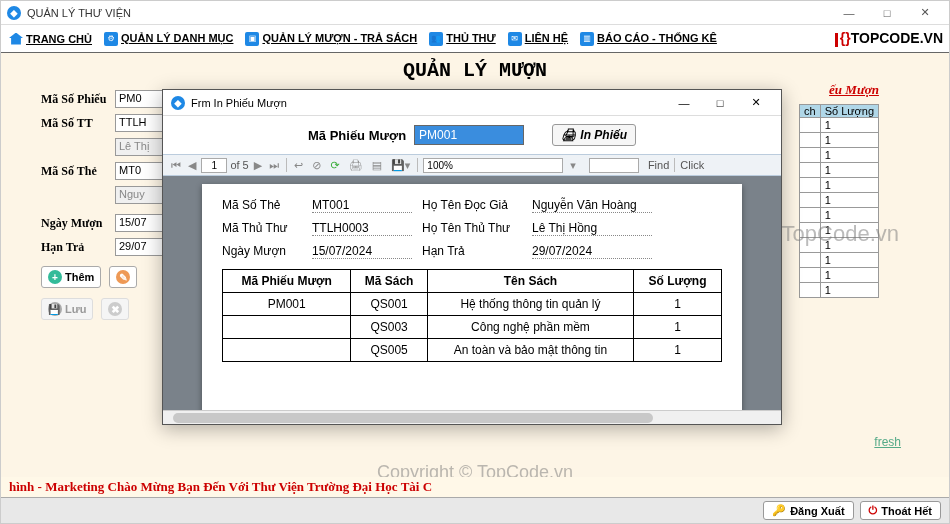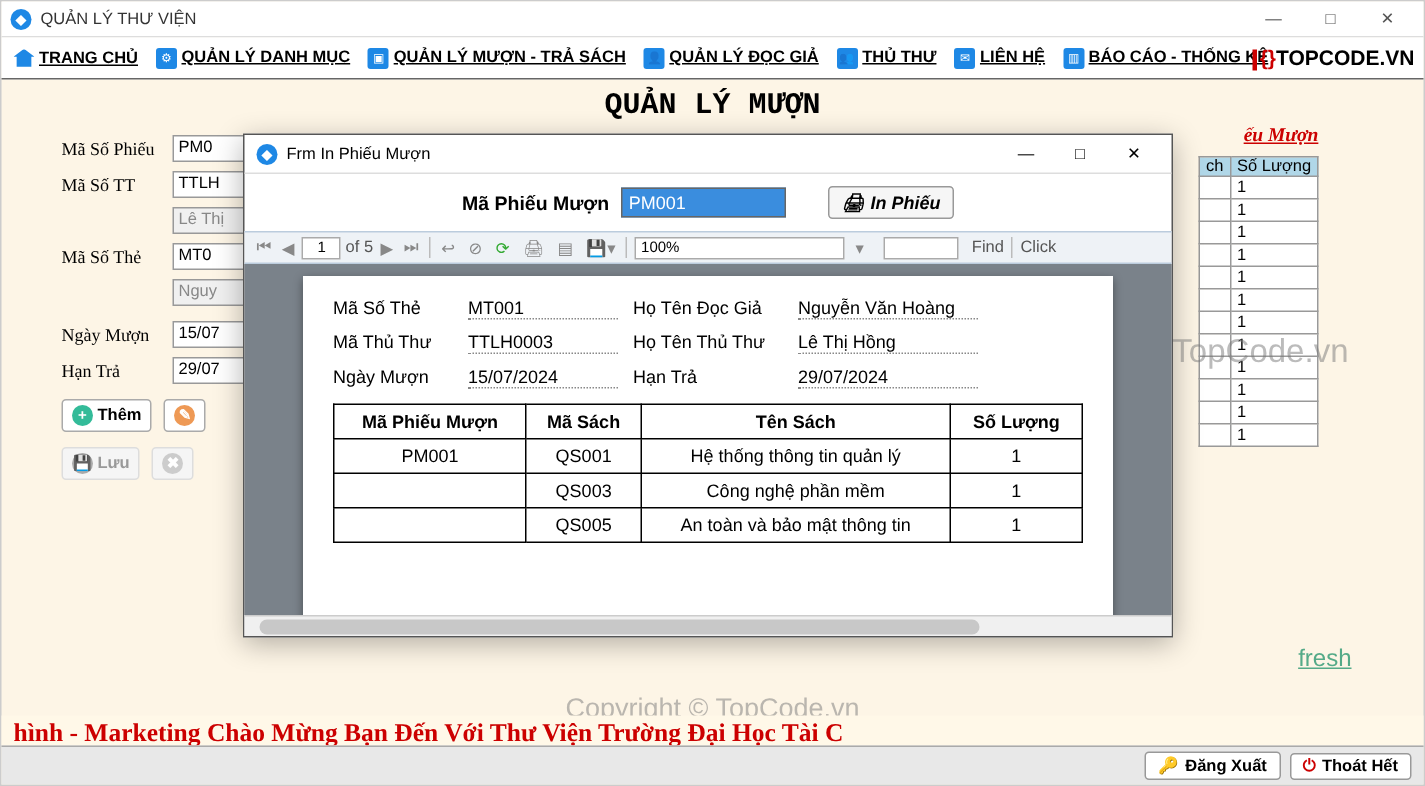--- a/index.html
+++ b/index.html
@@ -15,33 +15,33 @@
 .menu-item .mi-icon{width:14px;height:14px;background:#1e88e5;border-radius:2px;display:flex;align-items:center;justify-content:center;color:#fff;font-size:8px}
 .menu-item .mi-icon.home{width:14px;height:12px;background:#1e88e5;clip-path:polygon(50% 0,100% 45%,85% 45%,85% 100%,15% 100%,15% 45%,0 45%)}
 .menu-item .mi-text{font-weight:bold;font-size:11px;color:#000;text-decoration:underline}
 .logo-right{position:absolute;right:6px;font-weight:bold;font-size:14px}
 .logo-right .bar{display:inline-block;width:3px;height:14px;background:#c00;margin-right:2px;vertical-align:middle}
 .page-title{text-align:center;font-family:Liberation Mono, monospace;font-weight:bold;font-size:20px;margin-top:6px;color:#000}
 .content{padding:8px 40px;position:relative}
 .section-hdr{color:#c00;font-style:italic;font-weight:bold;text-decoration:underline;font-family:"Times New Roman",serif;font-size:13px;margin-bottom:6px}
 .left-form{width:130px}
 .form-row{display:flex;align-items:center;margin-bottom:6px;gap:4px}
-.form-label{width:70px;font-weight:normal;font-family:"Times New Roman",serif;font-size:12px}
+.form-label{width:70px;font-weight:bold;font-family:"Times New Roman",serif;font-size:12px}
 .form-val{border:1px solid #999;background:#fff;padding:1px 3px;font-size:11px;width:55px;height:18px;overflow:hidden;white-space:nowrap}
 .form-val.ro{background:#f0f0f0;color:#888}
 .btn-row{display:flex;gap:8px;margin-top:10px}
 .tool-btn{border:1px solid #aaa;background:#fff;border-radius:3px;padding:3px 6px;display:flex;align-items:center;gap:3px;font-family:"Times New Roman",serif;font-weight:bold;font-size:11px;cursor:pointer}
 .tool-btn .ti{width:14px;height:14px;border-radius:50%;display:flex;align-items:center;justify-content:center;color:#fff;font-size:10px}
 .tool-btn.disabled{background:#f5f5f5;color:#999;border-color:#ddd}
 .right-col{position:absolute;right:40px;top:0;width:110px}
 .mini-table{border-collapse:collapse;font-size:11px}
 .mini-table th{background:#b0d7e8;border:1px solid #999;padding:0 4px;font-weight:normal}
 .mini-table td{border:1px solid #999;padding:1px 4px;background:#fff;height:14px}
 .hint{text-align:center;color:#c00;font-style:italic;font-family:"Times New Roman",serif;font-size:11px;margin-top:4px}
-.marquee{position:absolute;bottom:26px;left:0;right:0;height:20px;background:#fff8e8;color:#c00;font-weight:bold;font-family:"Times New Roman",serif;font-size:17px;padding:2px 8px;white-space:nowrap;overflow:hidden}
+.marquee{position:absolute;bottom:26px;left:0;right:0;height:20px;background:#fff8e8;color:#c00;font-weight:bold;font-family:"Times New Roman",serif;font-size:13px;padding:2px 8px;white-space:nowrap;overflow:hidden}
 .status-bar{position:absolute;bottom:0;left:0;right:0;height:26px;background:#e8e8e8;border-top:1px solid #aaa;display:flex;align-items:center;justify-content:flex-end;gap:6px;padding:0 8px}
 .status-btn{border:1px solid #999;background:#fff;border-radius:3px;padding:2px 8px;display:flex;align-items:center;gap:4px;font-family:"Times New Roman",serif;font-weight:bold;font-size:11px;cursor:pointer}
 
 
 .dialog{position:absolute;left:161px;top:88px;width:620px;height:336px;background:#fff;border:1px solid #555;box-shadow:0 4px 18px rgba(0,0,0,.3);display:flex;flex-direction:column}
 .dlg-title{height:26px;display:flex;align-items:center;padding:0 8px;border-bottom:1px solid #ddd}
 .dlg-title .icon{width:14px;height:14px;border-radius:50%;background:#1e88e5;color:#fff;font-size:9px;display:flex;align-items:center;justify-content:center;margin-right:6px;font-weight:bold}
 .dlg-title .t{font-size:11px;flex:1}
 .dlg-win{display:flex;gap:2px}
 .dlg-win .wb{width:34px;height:22px;display:flex;align-items:center;justify-content:center;font-size:11px;cursor:pointer}
@@ -62,21 +62,21 @@
 .info-grid .k{}
 .info-grid .v{border-bottom:1px dotted #888;min-width:80px}
 .rpt-table{border-collapse:collapse;width:100%;font-family:"Times New Roman",serif;font-size:12px}
 .rpt-table th,.rpt-table td{border:1px solid #000;padding:4px 6px;text-align:center}
 .rpt-table th{font-weight:bold;text-align:center}
 .rpt-table td.c{text-align:center}
 .wm{position:absolute;right:50px;top:220px;font-size:22px;color:rgba(120,120,120,.5);font-family:Arial,sans-serif;pointer-events:none}
 .wm2{position:absolute;left:0;right:0;bottom:40px;text-align:center;font-size:18px;color:rgba(120,120,120,.5);font-family:Arial,sans-serif;pointer-events:none}
 .scroll-h{height:14px;background:#f0f0f0;border-top:1px solid #ccc;position:relative}
 .scroll-h .thumb{position:absolute;left:10px;width:480px;height:10px;top:2px;background:#c8c8c8;border-radius:5px}
-.small-link{position:absolute;right:48px;bottom:74px;font-size:16px;color:#5a8;text-decoration:underline}
+.small-link{position:absolute;right:48px;bottom:74px;font-size:12px;color:#5a8;text-decoration:underline}
 </style>
 </head>
 <body>
 
 <div class="main-window">
 
   <div class="title-bar">
     <span class="icon">◆</span>
     <span class="title">QUẢN LÝ THƯ VIỆN</span>
     <div class="win-ctrl">
@@ -91,24 +91,20 @@
         <span class="mi-icon home"></span>
         <span class="mi-text">TRANG CHỦ</span>
       </div>
     <div class="menu-item">
         <span class="mi-icon">⚙</span>
         <span class="mi-text">QUẢN LÝ DANH MỤC</span>
       </div>
     <div class="menu-item">
         <span class="mi-icon">▣</span>
         <span class="mi-text">QUẢN LÝ MƯỢN - TRẢ SÁCH</span>
-      </div>
-    <div class="menu-item">
-        <span class="mi-icon">👤</span>
-        <span class="mi-text">QUẢN LÝ ĐỌC GIẢ</span>
       </div>
     <div class="menu-item">
         <span class="mi-icon">👥</span>
         <span class="mi-text">THỦ THƯ</span>
       </div>
     <div class="menu-item">
         <span class="mi-icon">✉</span>
         <span class="mi-text">LIÊN HỆ</span>
       </div>
     <div class="menu-item">

